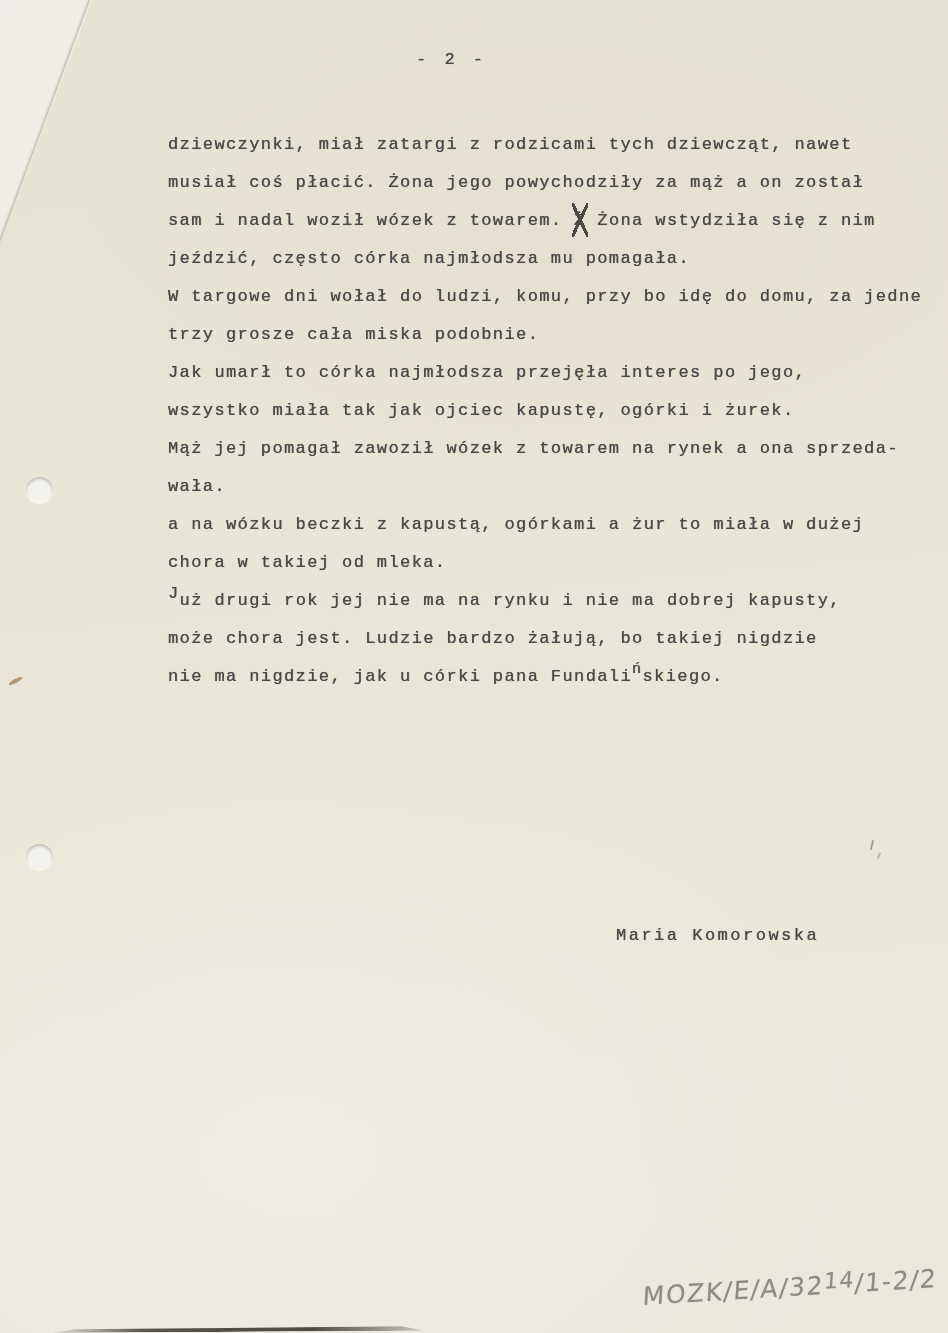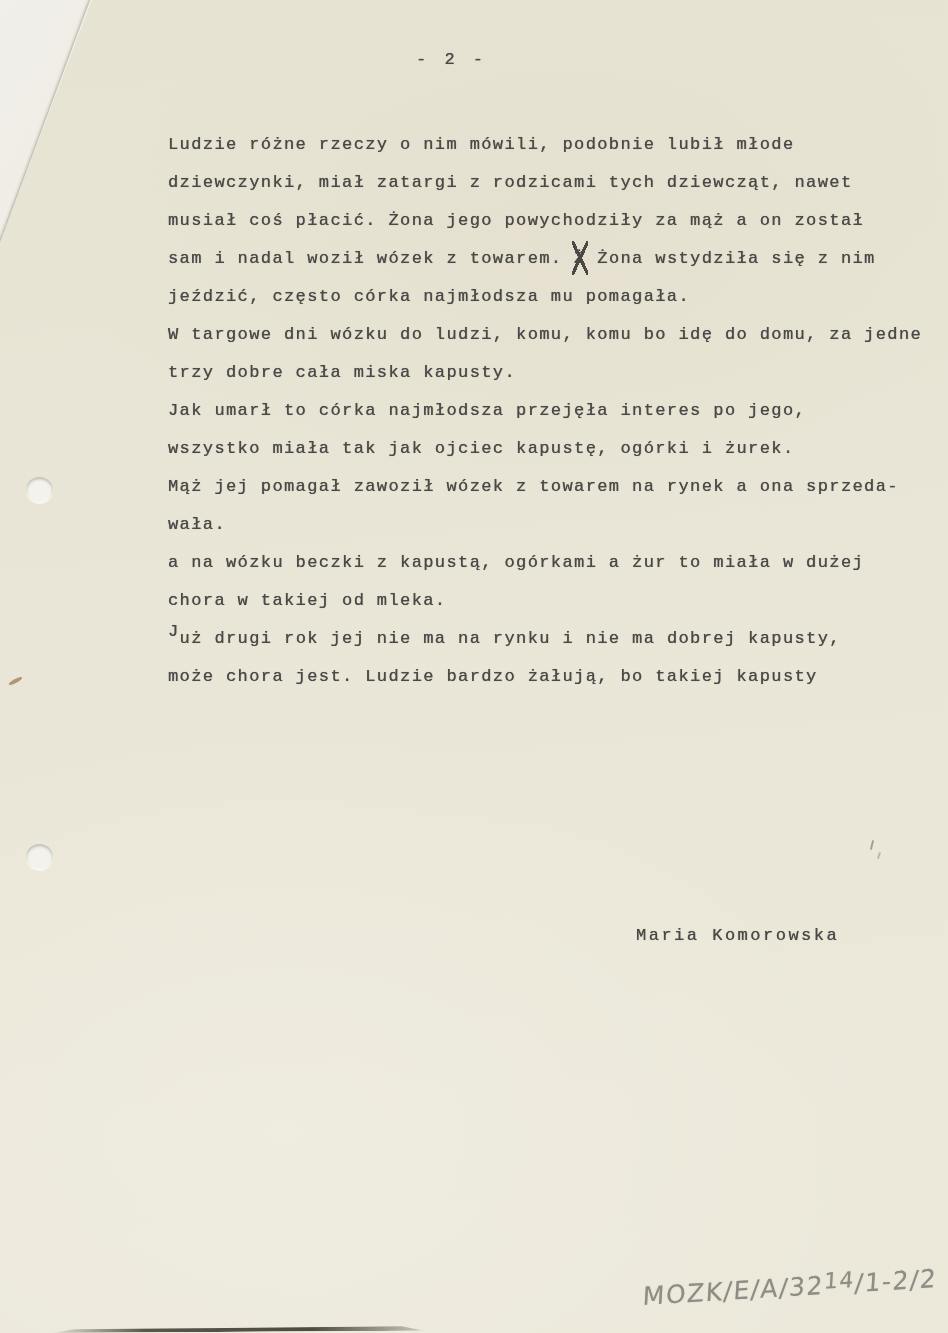--- a/index.html
+++ b/index.html
@@ -38,21 +38,21 @@
   }
   .page-number {
     position: absolute; left: 416px; top: 50px;
     letter-spacing: 4px;
   }
   .typescript {
     position: absolute; left: 168px; top: 126px;
     line-height: 38px; white-space: nowrap;
   }
   .sig {
-    position: absolute; left: 636px; top: 926px;
+    position: absolute; left: 616px; top: 926px;
     letter-spacing: 2.5px;
   }
   .sup-char { position: relative; top: -7px; }
   .sup-char-small { position: relative; top: -8px; font-size: 15px; }
   .strike-char { position: relative; display: inline-block; }
   .strike-char::after {
     content: ""; position: absolute; left: -2px; right: -2px; top: 1px; bottom: 3px;
     background:
       linear-gradient(to top right, transparent 45%, #4b4947 45%, #4b4947 56%, transparent 56%),
       linear-gradient(to bottom right, transparent 45%, #4b4947 45%, #4b4947 56%, transparent 56%);
@@ -109,35 +109,35 @@
 <body>
 
 <div class="scan">
 
   <div class="backing-corner"></div>
   <div class="backing-edge-line"></div>
 
   <div class="tw page-number">- 2 -</div>
 
   <div class="tw typescript">
-    <div class="line">Ludzie różne rzeczy o nim mówili, podobnie lubił młode</div>
     <div class="line">dziewczynki, miał zatargi z rodzicami tych dziewcząt, nawet</div>
     <div class="line">musiał coś płacić. Żona jego powychodziły za mąż a on został</div>
     <div class="line"><span>sam i nadal woził wózek z towarem. </span><span class="strike-char">Ż</span><span> Żona wstydziła się z nim</span></div>
     <div class="line">jeździć, często córka najmłodsza mu pomagała.</div>
-    <div class="line">W targowe dni wózku do ludzi, komu, komu bo idę do domu, za jedne</div>
-    <div class="line">trzy dobre cała miska kapusty.</div>
+    <div class="line">W targowe dni wołał do ludzi, komu, przy bo idę do domu, za jedne</div>
+    <div class="line">trzy grosze cała miska podobnie.</div>
     <div class="line">Jak umarł to córka najmłodsza przejęła interes po jego,</div>
     <div class="line">wszystko miała tak jak ojciec kapustę, ogórki i żurek.</div>
     <div class="line">Mąż jej pomagał zawoził wózek z towarem na rynek a ona sprzeda-</div>
     <div class="line">wała.</div>
     <div class="line">a na wózku beczki z kapustą, ogórkami a żur to miała w dużej</div>
     <div class="line">chora w takiej od mleka.</div>
     <div class="line"><span class="sup-char">J</span><span>uż drugi rok jej nie ma na rynku i nie ma dobrej kapusty,</span></div>
-    <div class="line">może chora jest. Ludzie bardzo żałują, bo takiej kapusty</div>
+    <div class="line">może chora jest. Ludzie bardzo żałują, bo takiej nigdzie</div>
+    <div class="line"><span>nie ma nigdzie, jak u córki pana Fundali</span><span class="sup-char-small">ń</span><span>skiego.</span></div>
   </div>
 
   <div class="tw sig">Maria Komorowska</div>
 
   <div class="hole hole-1"></div>
   <div class="hole hole-2"></div>
 
   <div class="speck"></div>
   <div class="pencil-tick"></div>
   <div class="pencil-tick-2"></div>

